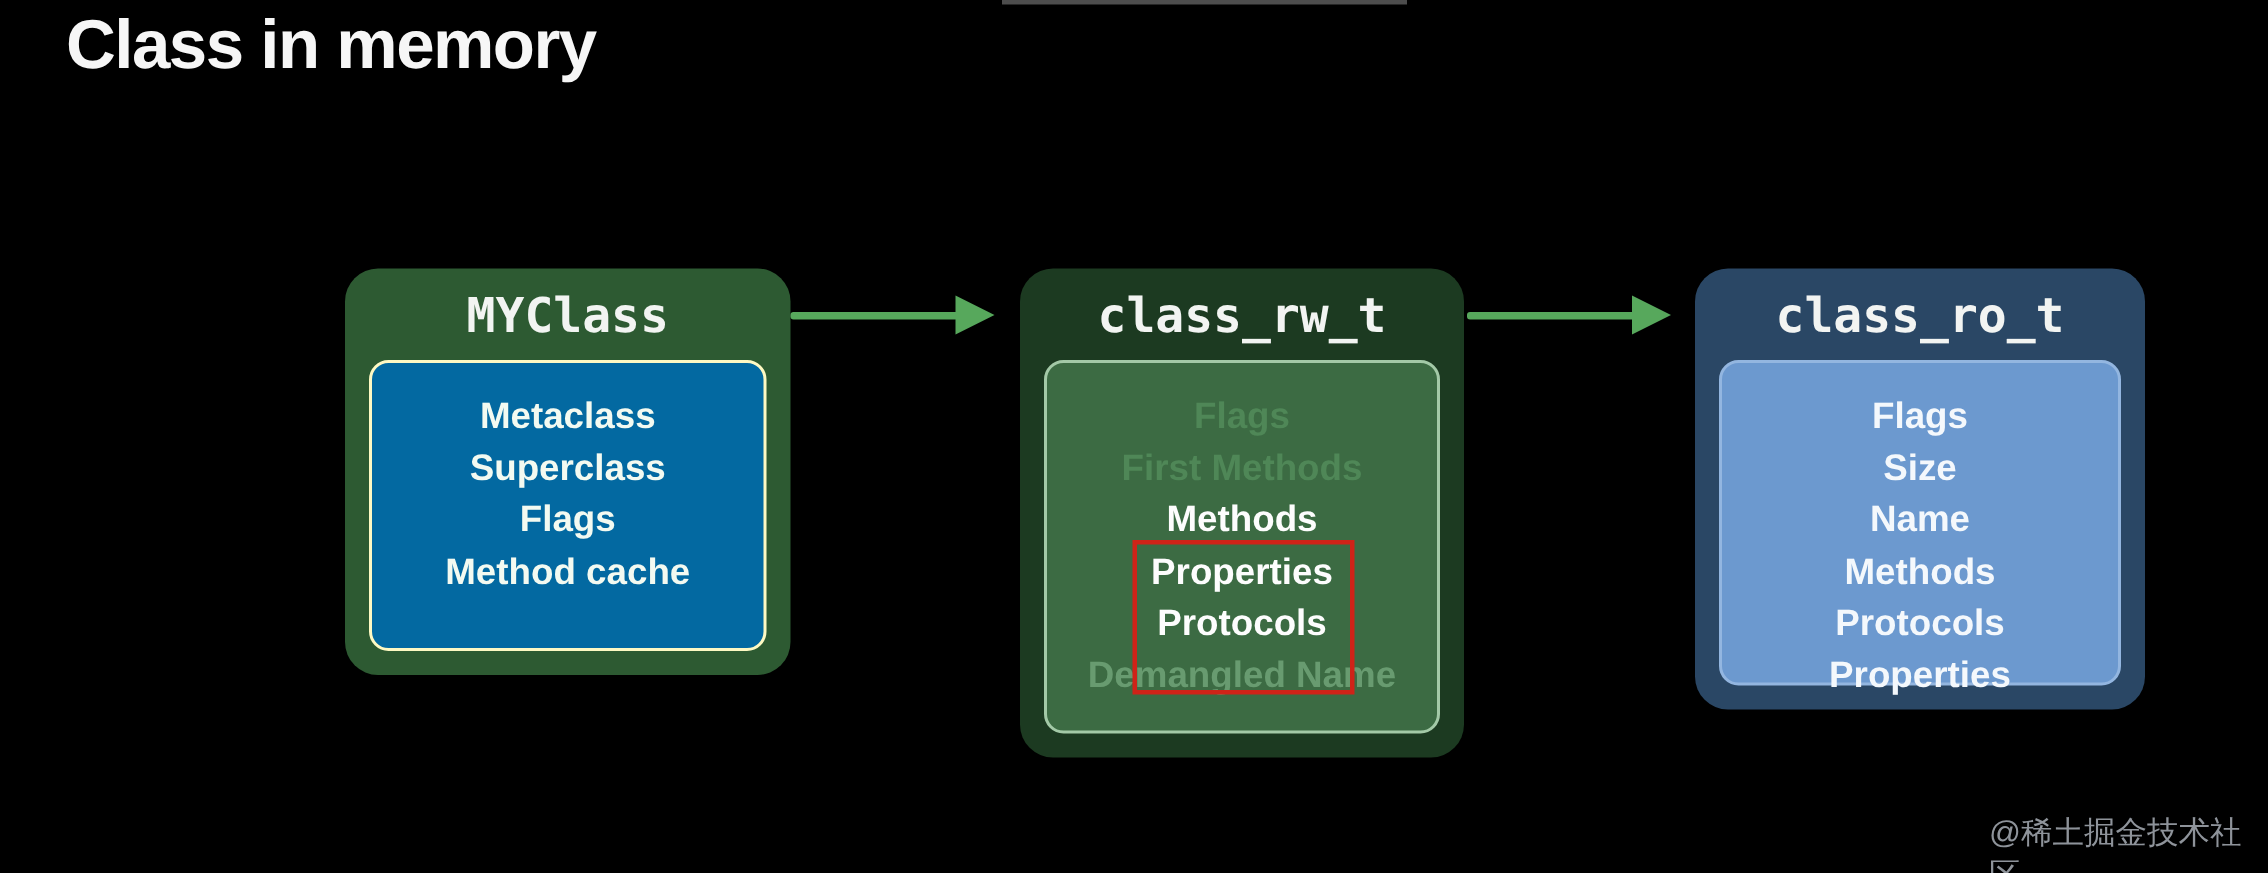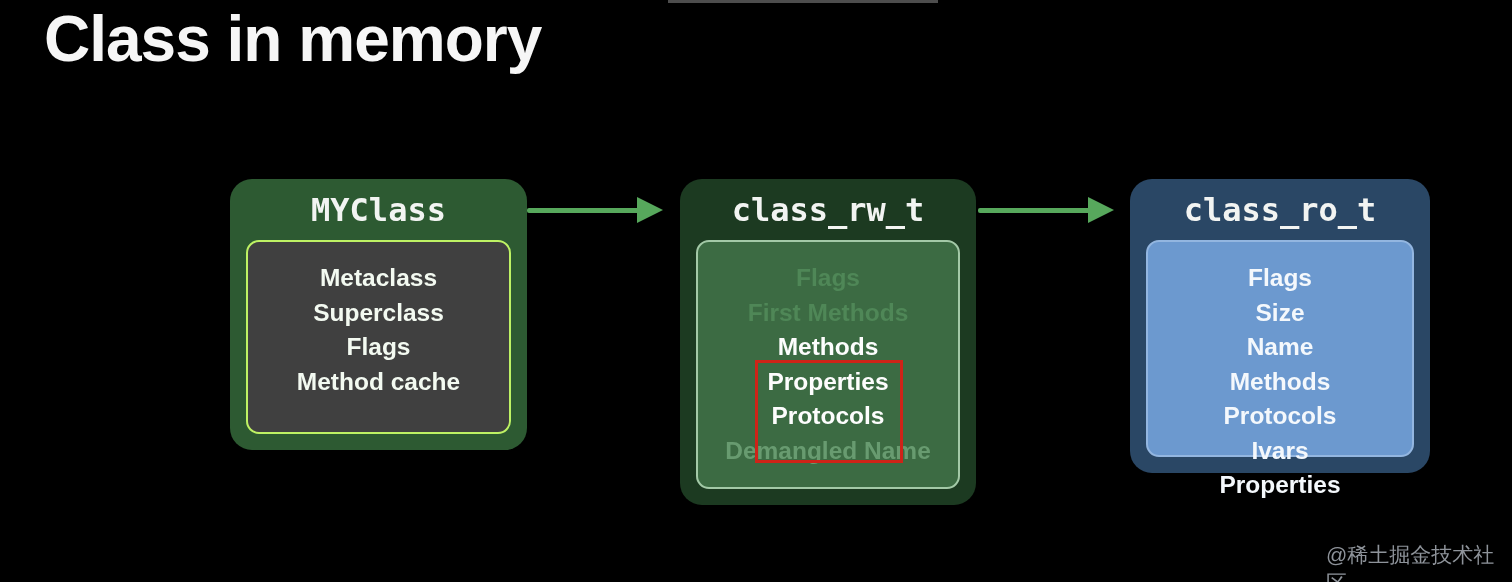--- a/index.html
+++ b/index.html
@@ -10,21 +10,21 @@
     font-family: "Liberation Sans", sans-serif;
   }
 
   .top-line {
     position: absolute; left: 668px; top: 0; width: 270px; height: 3px;
     background: #4d4d4d;
   }
 
   .slide-title {
     position: absolute; left: 44px; top: 2px;
-    font-size: 64px; font-weight: 700; letter-spacing: -1px;
+    font-size: 46px; font-weight: 700; letter-spacing: -1px;
     color: #f6f6f6;
   }
 
   .box {
     position: absolute; top: 179px;
     border-radius: 22px;
     box-shadow: 0 8px 18px rgba(0,0,0,0.6);
   }
   .box-header {
     position: absolute; left: 0; right: 0; top: 0; height: 61px;
@@ -37,21 +37,21 @@
     border-radius: 13px;
     padding-top: 19px;
     text-align: center;
   }
   .row {
     font-size: 24.5px; font-weight: 700; line-height: 34.5px;
   }
 
   
   #box-myclass { left: 230px; width: 297px; height: 271px; background: #2d5a32; }
-  #box-myclass .box-inner { background: #404040; border: 2px solid #bef264; }
+  #box-myclass .box-inner { background: #0369a1; border: 2px solid #fef9c3; }
   #box-myclass .row { color: #f3faf1; }
 
   
   #box-class-rw-t { left: 680px; width: 296px; height: 326px; background: #1c3a21; }
   #box-class-rw-t .box-inner { background: #3c6b43; border: 2px solid #a3c9a7; }
   #box-class-rw-t .row.dimmed { color: #4f8757; }
   #box-class-rw-t .row.dimmed-light { color: #689b70; }
   #box-class-rw-t .row.highlighted { color: #fdfdfd; }
   .red-highlight {
     position: absolute; left: 75px; top: 181px; width: 148px; height: 103px;
@@ -126,18 +126,17 @@
 </div>
 
 <div class="box" id="box-class-ro-t">
   <div class="box-header">class_ro_t</div>
   <div class="box-inner">
     <div class="row">Flags</div>
     <div class="row">Size</div>
     <div class="row">Name</div>
     <div class="row">Methods</div>
     <div class="row">Protocols</div>
-    <div class="row">Ivars</div>
     <div class="row">Properties</div>
   </div>
 </div>
 
 <div class="watermark">@稀土掘金技术社区</div>
 
 </body></html>

